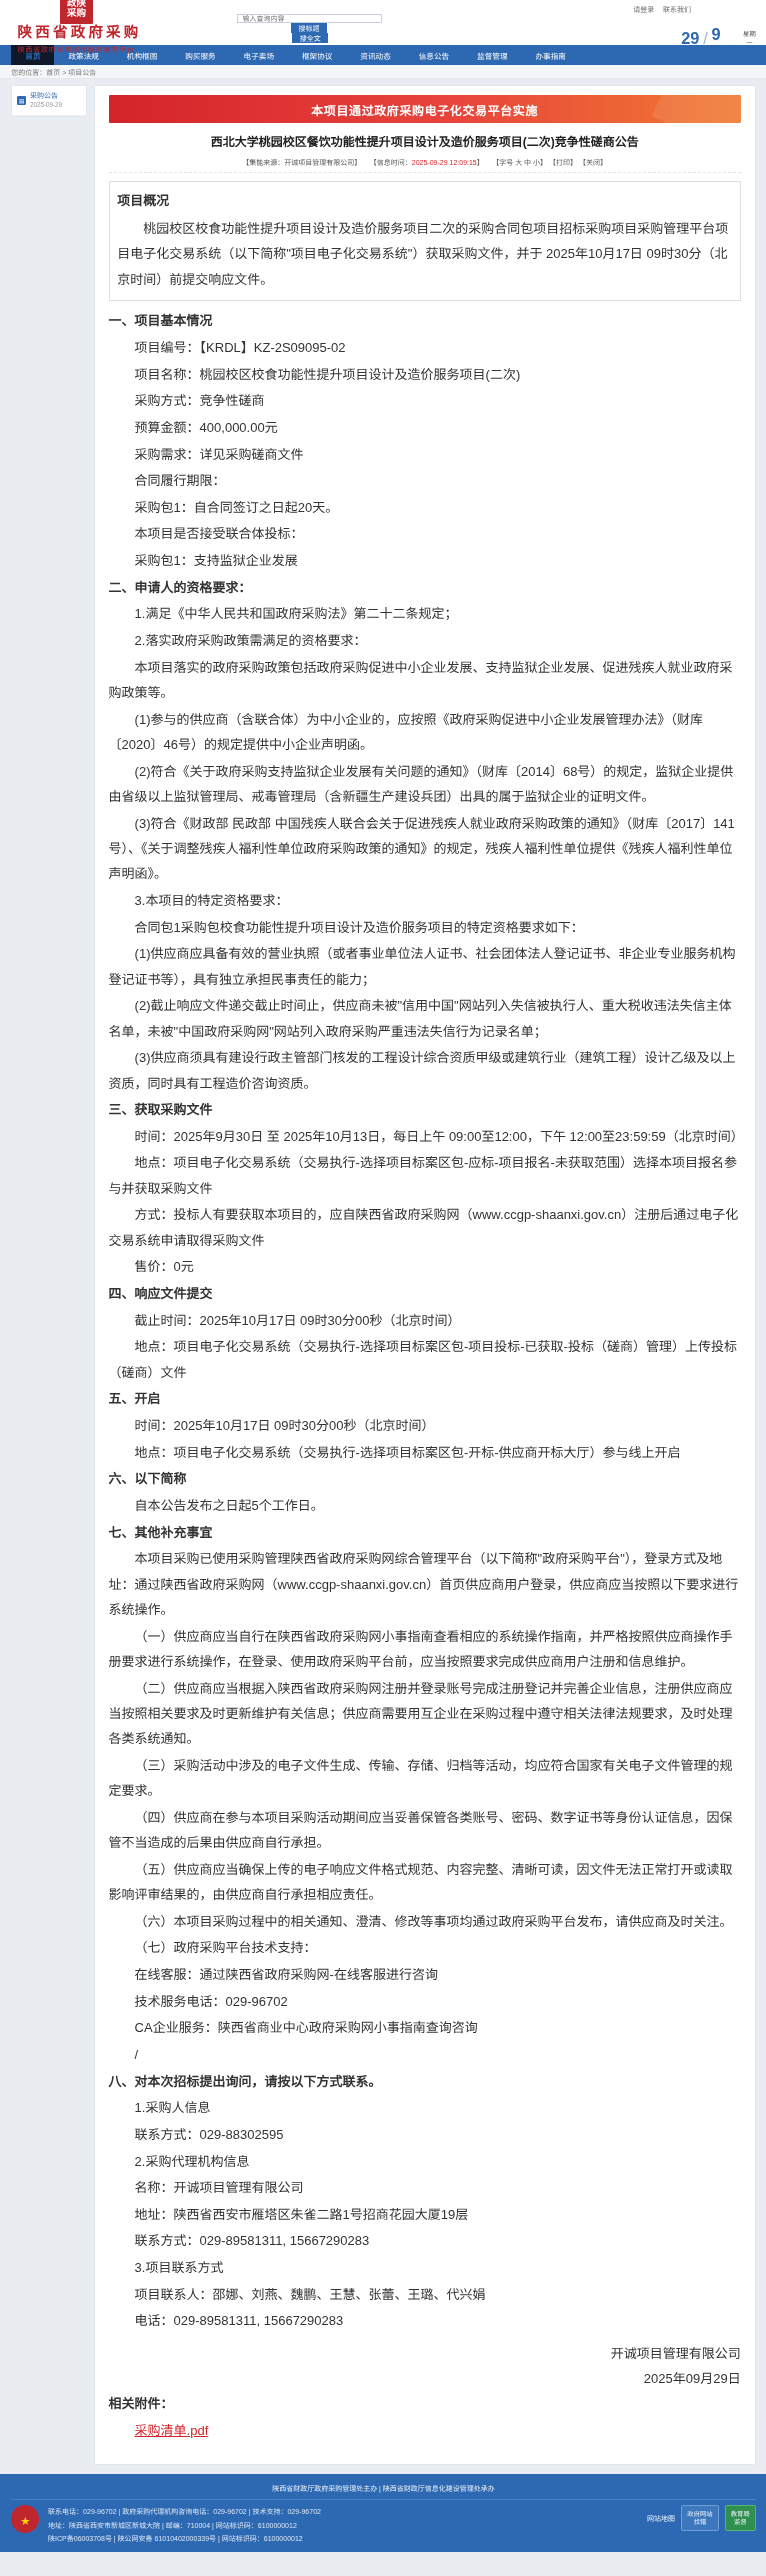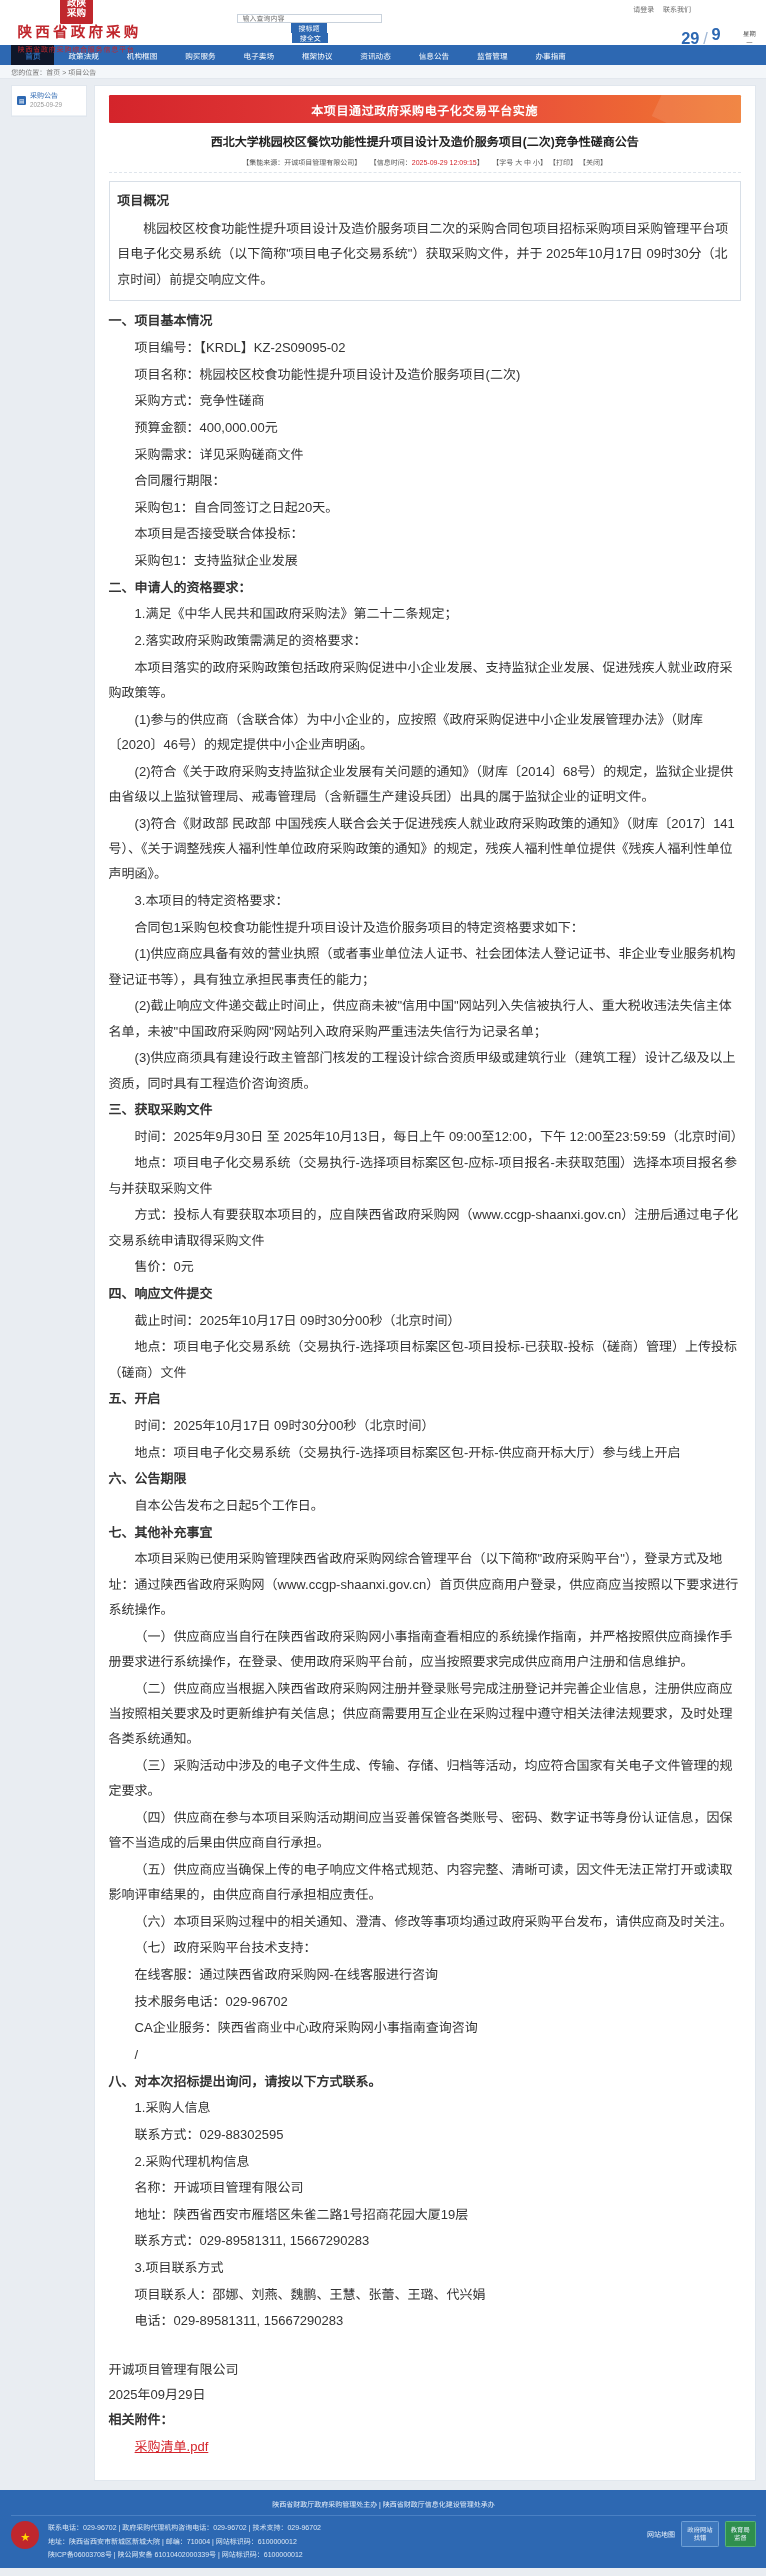--- a/index.html
+++ b/index.html
@@ -217,21 +217,21 @@
   .doc-body { font-size:13px; line-height:1.95; color:#333; }
   .doc-body p { margin:0 0 1.3px 0; }
   .indent { text-indent:2em; }
   .sec-title { font-weight:bold; margin-top:6.3px; }
   .box-frame {
     border:0.6px solid #d8dfe7;
     padding:6.3px 7.6px;
     margin-bottom:7.6px;
   }
   .box-frame .bf-title { font-weight:bold; margin-bottom:2.5px; }
-  .sign-right { text-align:left; margin-top:23px; }
+  .sign-right { text-align:right; margin-top:7px; }
   .attach-title { font-weight:bold; margin-top:15px; }
   .attach-link { color:#d4242b; text-decoration:underline; cursor:pointer; }
   
   .footer {
     margin-top:8.8px;
     background:#2d68b2;
     color:#dce8f5;
     padding:8.8px 11.3px 6.3px 11.3px;
     font-size:7px;
     line-height:1.9;
@@ -405,21 +405,21 @@
       <p class="indent">售价：0元</p>
 
       <p class="sec-title">四、响应文件提交</p>
       <p class="indent">截止时间：2025年10月17日 09时30分00秒（北京时间）</p>
       <p class="indent">地点：项目电子化交易系统（交易执行-选择项目标案区包-项目投标-已获取-投标（磋商）管理）上传投标（磋商）文件</p>
 
       <p class="sec-title">五、开启</p>
       <p class="indent">时间：2025年10月17日 09时30分00秒（北京时间）</p>
       <p class="indent">地点：项目电子化交易系统（交易执行-选择项目标案区包-开标-供应商开标大厅）参与线上开启</p>
 
-      <p class="sec-title">六、公告期限</p>
+      <p class="sec-title">六、以下简称</p>
       <p class="indent">自本公告发布之日起5个工作日。</p>
 
       <p class="sec-title">七、其他补充事宜</p>
       <p class="indent">本项目采购已使用采购管理陕西省政府采购网综合管理平台（以下简称"政府采购平台"），登录方式及地址：通过陕西省政府采购网（www.ccgp-shaanxi.gov.cn）首页供应商用户登录，供应商应当按照以下要求进行系统操作。</p>
       <p class="indent">（一）供应商应当自行在陕西省政府采购网小事指南查看相应的系统操作指南，并严格按照供应商操作手册要求进行系统操作，在登录、使用政府采购平台前，应当按照要求完成供应商用户注册和信息维护。</p>
       <p class="indent">（二）供应商应当根据入陕西省政府采购网注册并登录账号完成注册登记并完善企业信息，注册供应商应当按照相关要求及时更新维护有关信息；供应商需要用互企业在采购过程中遵守相关法律法规要求，及时处理各类系统通知。</p>
       <p class="indent">（三）采购活动中涉及的电子文件生成、传输、存储、归档等活动，均应符合国家有关电子文件管理的规定要求。</p>
       <p class="indent">（四）供应商在参与本项目采购活动期间应当妥善保管各类账号、密码、数字证书等身份认证信息，因保管不当造成的后果由供应商自行承担。</p>
       <p class="indent">（五）供应商应当确保上传的电子响应文件格式规范、内容完整、清晰可读，因文件无法正常打开或读取影响评审结果的，由供应商自行承担相应责任。</p>
       <p class="indent">（六）本项目采购过程中的相关通知、澄清、修改等事项均通过政府采购平台发布，请供应商及时关注。</p>

